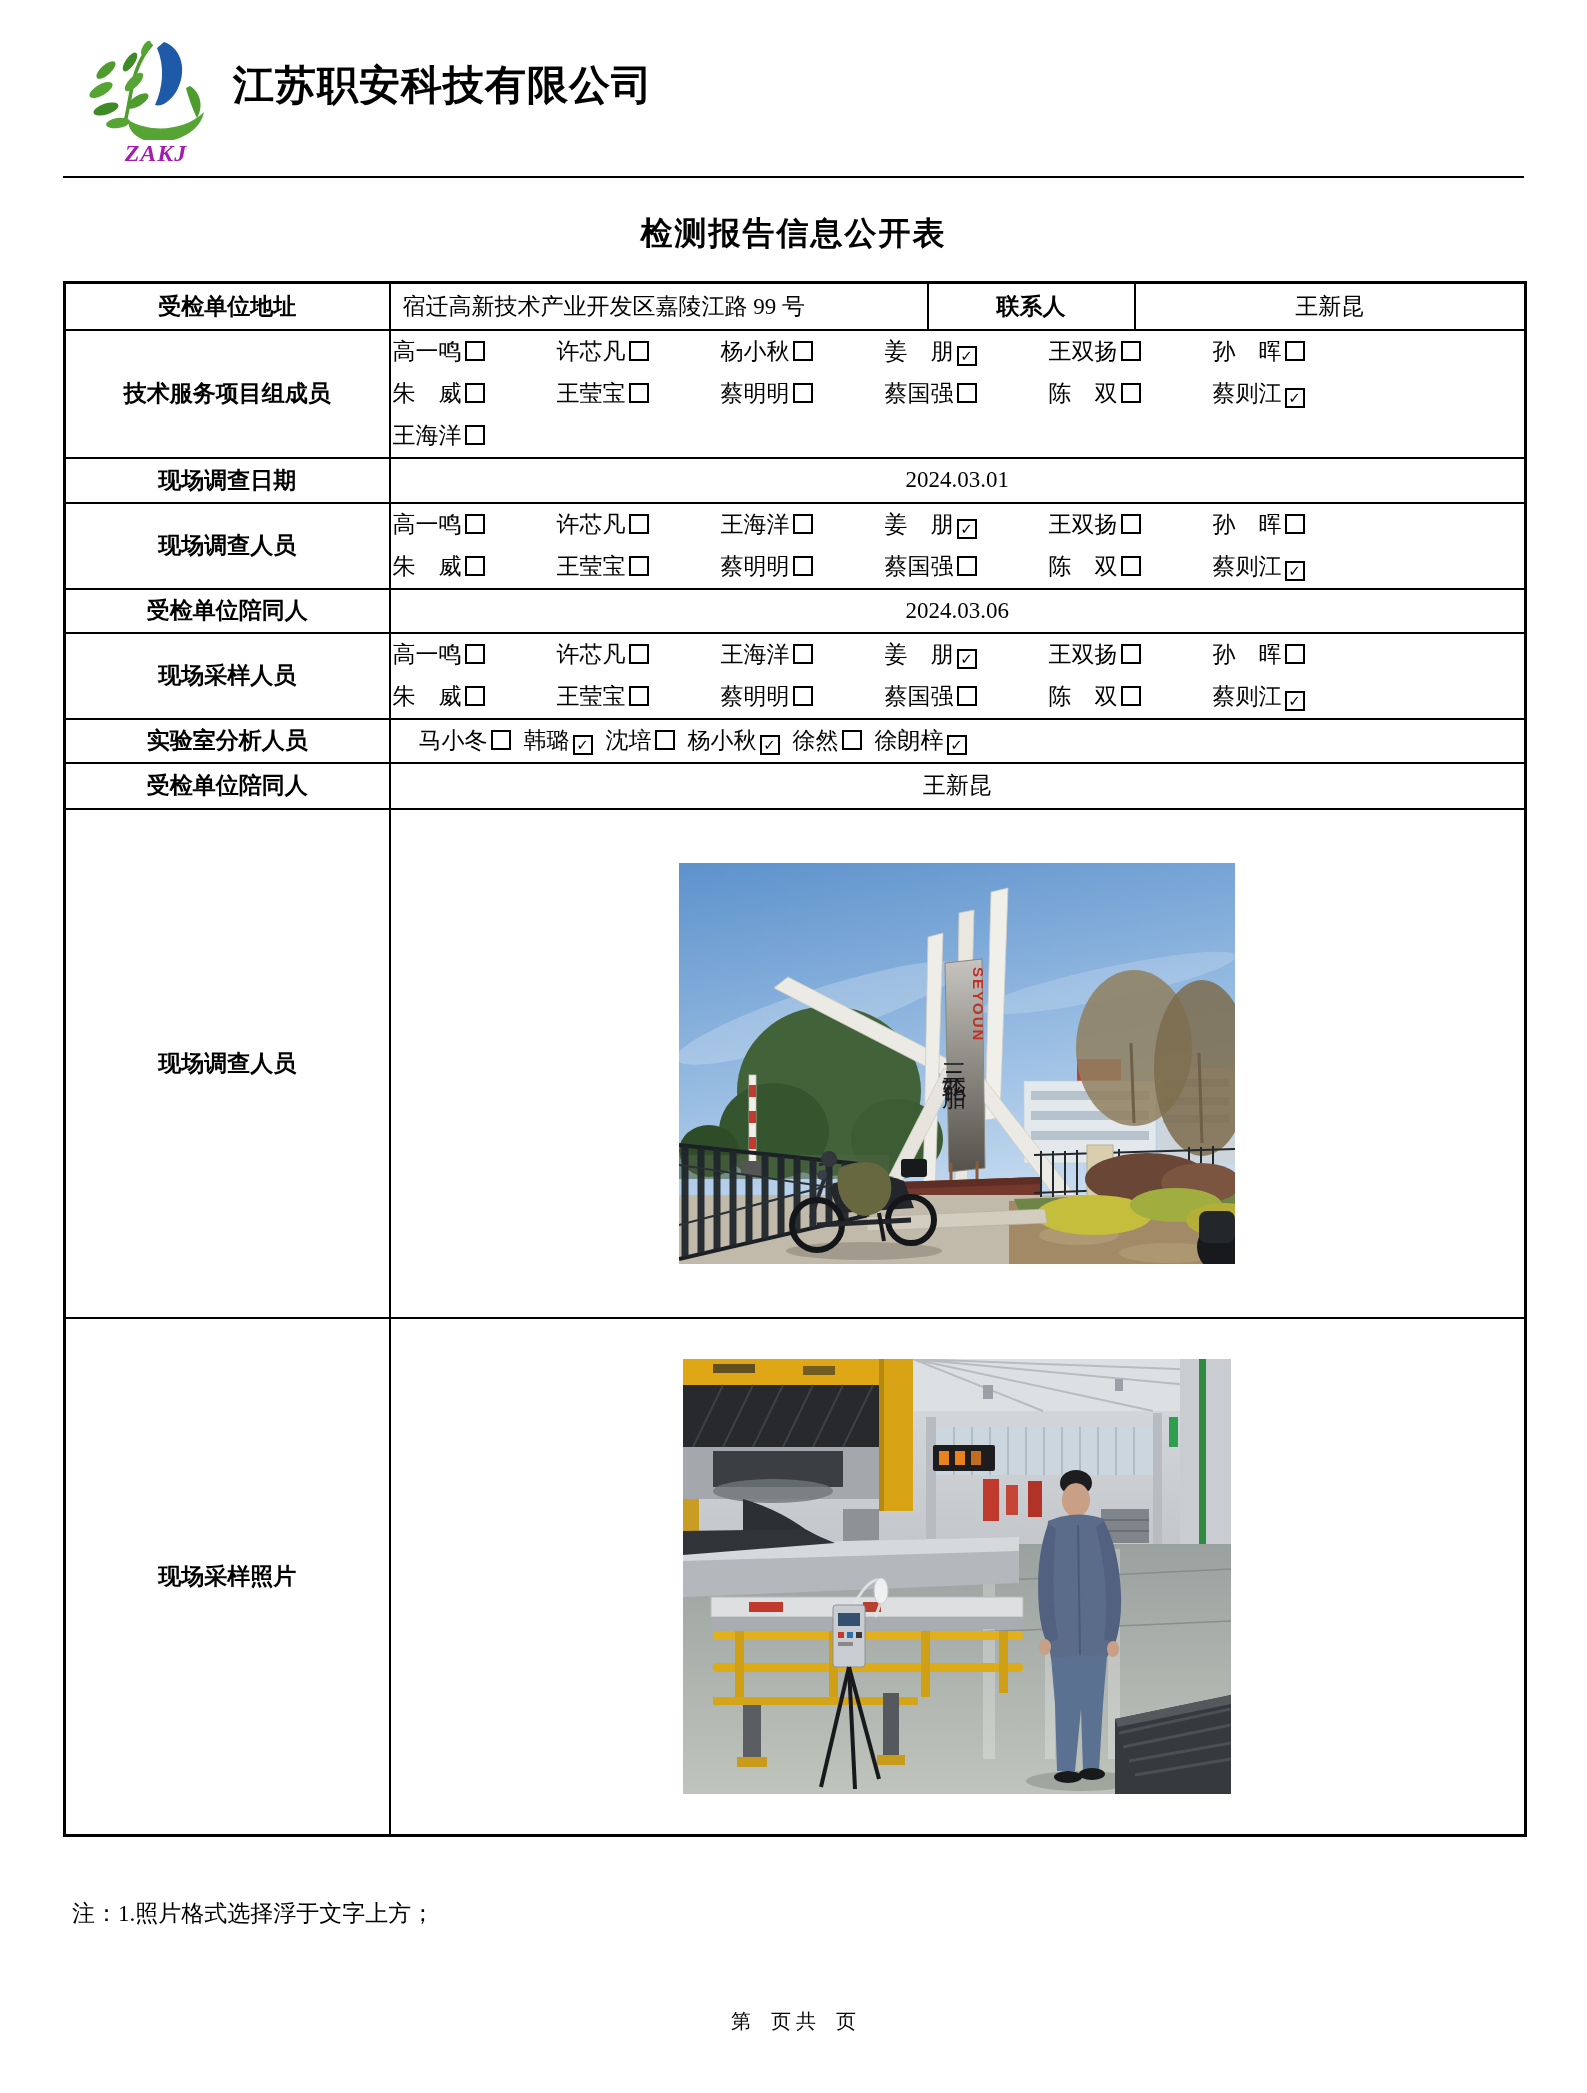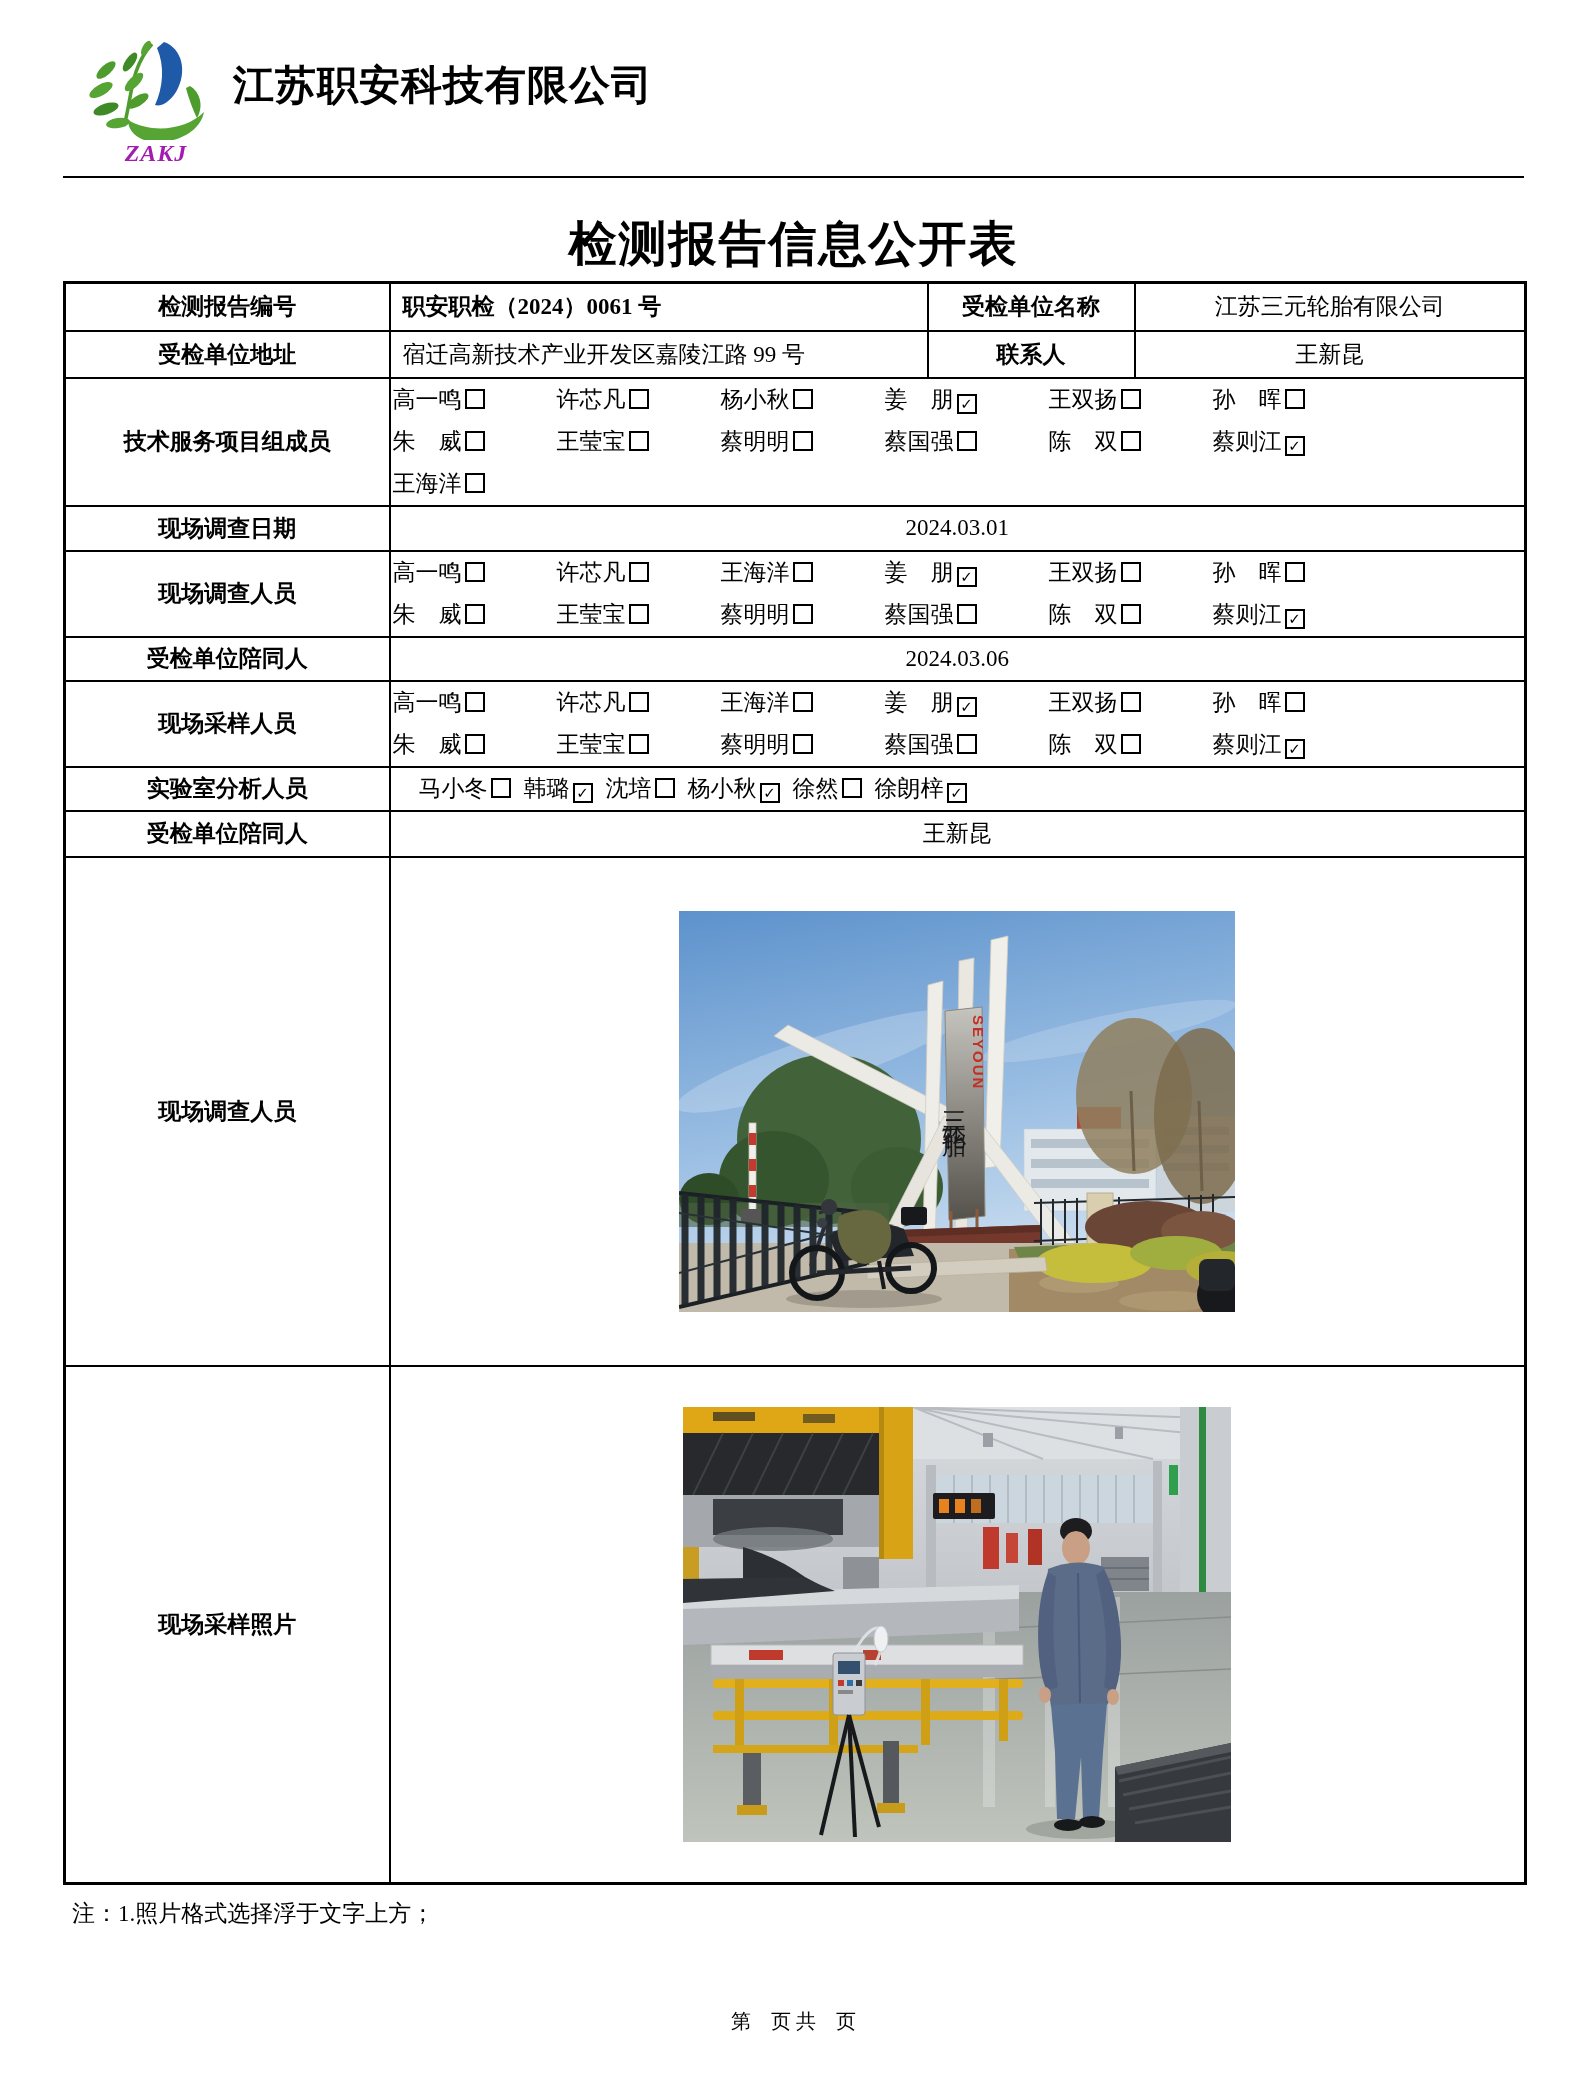--- a/index.html
+++ b/index.html
@@ -19,21 +19,21 @@
     font-size:41px; font-weight:bold; letter-spacing:1px;
   }
   .header-right {
     position:absolute; right:63px; top:30px; text-align:right;
     font-size:24px; line-height:38px;
   }
   .header-rule { position:absolute; left:63px; top:176px; width:1461px; height:2px; background:#000; }
   
   .doc-title {
     position:absolute; left:0; top:212px; width:1587px; text-align:center;
-    font-size:48px; font-weight:bold; letter-spacing:2px;
+    font-size:32px; font-weight:bold; letter-spacing:2px;
   }
   
   .main-table {
     position:absolute; left:63px; top:281px; width:1461px;
     border-collapse:collapse; table-layout:fixed;
     border:3px solid #000; font-size:23px;
   }
   .main-table td, .main-table th { border:2px solid #000; padding:0; vertical-align:middle; overflow:hidden; }
   .main-table th { font-weight:bold; text-align:center; }
   .cell-left { text-align:left; padding-left:12px !important; }
@@ -85,26 +85,20 @@
 
   <table class="main-table">
     <colgroup>
         <col style="width:325px">
         <col style="width:538px">
         <col style="width:207px">
         <col style="width:391px">
       </colgroup>
 
     <tbody>
-        <tr style="height:48px">
-      <th>检测报告编号</th>
-      <td class="cell-left bold">职安职检（2024）0061 号</td>
-      <th>受检单位名称</th>
-      <td class="cell-center">江苏三元轮胎有限公司</td>
-    </tr>
 
     <tr style="height:47px">
       <th>受检单位地址</th>
       <td class="cell-left">宿迁高新技术产业开发区嘉陵江路 99 号</td>
       <th>联系人</th>
       <td class="cell-center">王新昆</td>
     </tr>
 
     <tr style="height:127px">
       <th>技术服务项目组成员</th>

